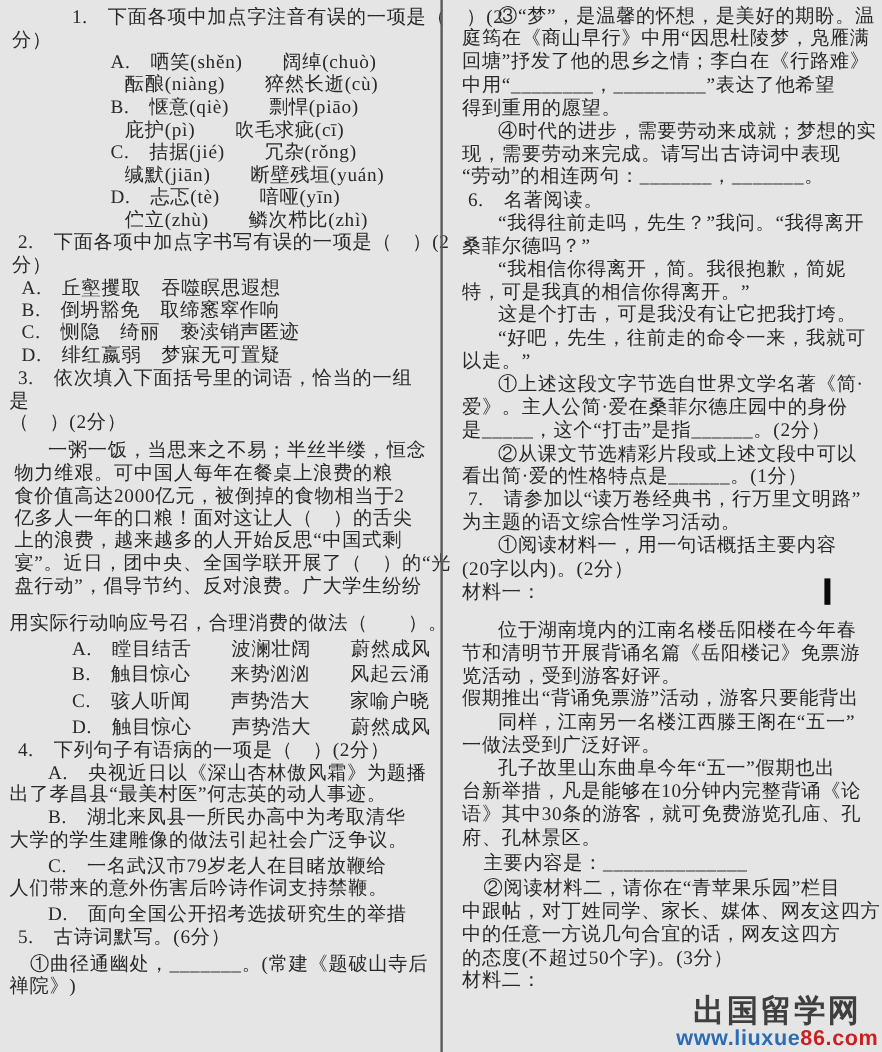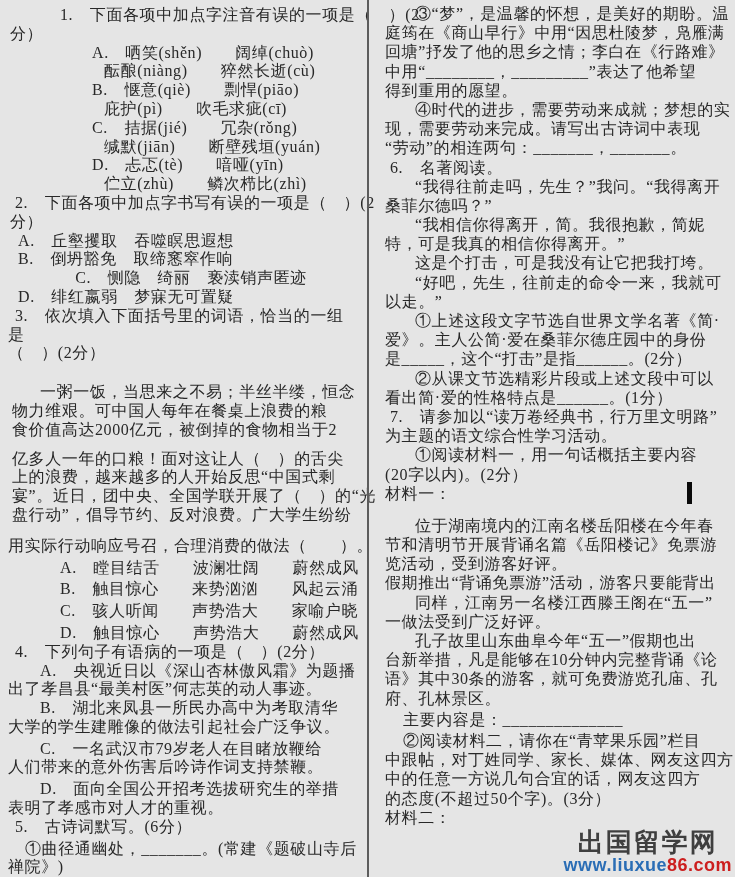--- a/index.html
+++ b/index.html
@@ -32,46 +32,45 @@
       <div class="line" style="padding-left: 84px;">B.　惬意(qiè)　　剽悍(piāo)</div>
       <div class="line" style="padding-left: 96px;">庇护(pì)　　吹毛求疵(cī)</div>
       <div class="line" style="padding-left: 84px;">C.　拮据(jié)　　冗杂(rǒng)</div>
       <div class="line" style="padding-left: 96px;">缄默(jiān)　　断壁残垣(yuán)</div>
       <div class="line" style="padding-left: 84px;">D.　忐忑(tè)　　喑哑(yīn)</div>
       <div class="line" style="padding-left: 96px;">伫立(zhù)　　鳞次栉比(zhì)</div>
       <div class="line" style="padding-left: 7px;">2.　下面各项中加点字书写有误的一项是（　）(2</div>
       <div class="line" style="padding-left: 2px;">分）</div>
       <div class="line" style="padding-left: 10px;">A.　丘壑攫取　吞噬瞑思遐想</div>
       <div class="line" style="padding-left: 10px;">B.　倒坍豁免　取缔窸窣作响</div>
-      <div class="line" style="padding-left: 10px; text-align: center;">C.　恻隐　绮丽　亵渎销声匿迹</div>
+      <div class="line" style="padding-left: 10px;">C.　恻隐　绮丽　亵渎销声匿迹</div>
       <div class="line" style="padding-left: 10px;">D.　绯红嬴弱　梦寐无可置疑</div>
       <div class="line" style="padding-left: 7px;">3.　依次填入下面括号里的词语，恰当的一组</div>
       <div class="line">是</div>
       <div class="line">（　）(2分）</div>
-      <div class="line" style="padding-left: 32px; margin-top: 20px;">一粥一饭，当思来之不易；半丝半缕，恒念</div>
+      <div class="line" style="padding-left: 32px; margin-top: 4px;">一粥一饭，当思来之不易；半丝半缕，恒念</div>
       <div class="line" style="padding-left: 4px;">物力维艰。可中国人每年在餐桌上浪费的粮</div>
       <div class="line" style="padding-left: 4px;">食价值高达2000亿元，被倒掉的食物相当于2</div>
-      <div class="line" style="padding-left: 4px; margin-top: 10px;">亿多人一年的口粮！面对这让人（　）的舌尖</div>
+      <div class="line" style="padding-left: 4px;">亿多人一年的口粮！面对这让人（　）的舌尖</div>
       <div class="line" style="padding-left: 4px;">上的浪费，越来越多的人开始反思“中国式剩</div>
       <div class="line" style="padding-left: 4px;">宴”。近日，团中央、全国学联开展了（　）的“光</div>
       <div class="line" style="padding-left: 4px;">盘行动”，倡导节约、反对浪费。广大学生纷纷</div>
       <div class="line" style="margin-top: 12px;">用实际行动响应号召，合理消费的做法（　　）。</div>
       <div class="line" style="padding-left: 52px; margin-top: 3px;">A.　瞠目结舌　　波澜壮阔　　蔚然成风</div>
       <div class="line" style="padding-left: 52px; margin-top: 3px;">B.　触目惊心　　来势汹汹　　风起云涌</div>
       <div class="line" style="padding-left: 52px; margin-top: 3px;">C.　骇人听闻　　声势浩大　　家喻户晓</div>
       <div class="line" style="padding-left: 52px; margin-top: 3px;">D.　触目惊心　　声势浩大　　蔚然成风</div>
       <div class="line" style="padding-left: 7px;">4.　下列句子有语病的一项是（　）(2分）</div>
       <div class="line" style="padding-left: 32px;">A.　央视近日以《深山杏林傲风霜》为题播</div>
       <div class="line">出了孝昌县“最美村医”何志英的动人事迹。</div>
       <div class="line" style="padding-left: 32px;">B.　湖北来凤县一所民办高中为考取清华</div>
       <div class="line">大学的学生建雕像的做法引起社会广泛争议。</div>
       <div class="line" style="padding-left: 32px; margin-top: 3px;">C.　一名武汉市79岁老人在目睹放鞭给</div>
       <div class="line">人们带来的意外伤害后吟诗作词支持禁鞭。</div>
       <div class="line" style="padding-left: 32px; margin-top: 3px;">D.　面向全国公开招考选拔研究生的举措</div>
-      <div class="line">表明了孝感市对人才的重视。</div>
       <div class="line" style="padding-left: 7px;">5.　古诗词默写。(6分）</div>
       <div class="line" style="padding-left: 17px; margin-top: 3px;">①曲径通幽处，_______。(常建《题破山寺后</div>
       <div class="line">禅院》)</div>
     </div>
 
   <div class="divider" style="background: rgb(92, 92, 92);"></div>
 
   <div class="col col-right" style="color: rgb(40, 40, 40);">
       <div class="line" style="padding-left: 30px;">③“梦”，是温馨的怀想，是美好的期盼。温</div>
       <div class="line">庭筠在《商山早行》中用“因思杜陵梦，凫雁满</div>

